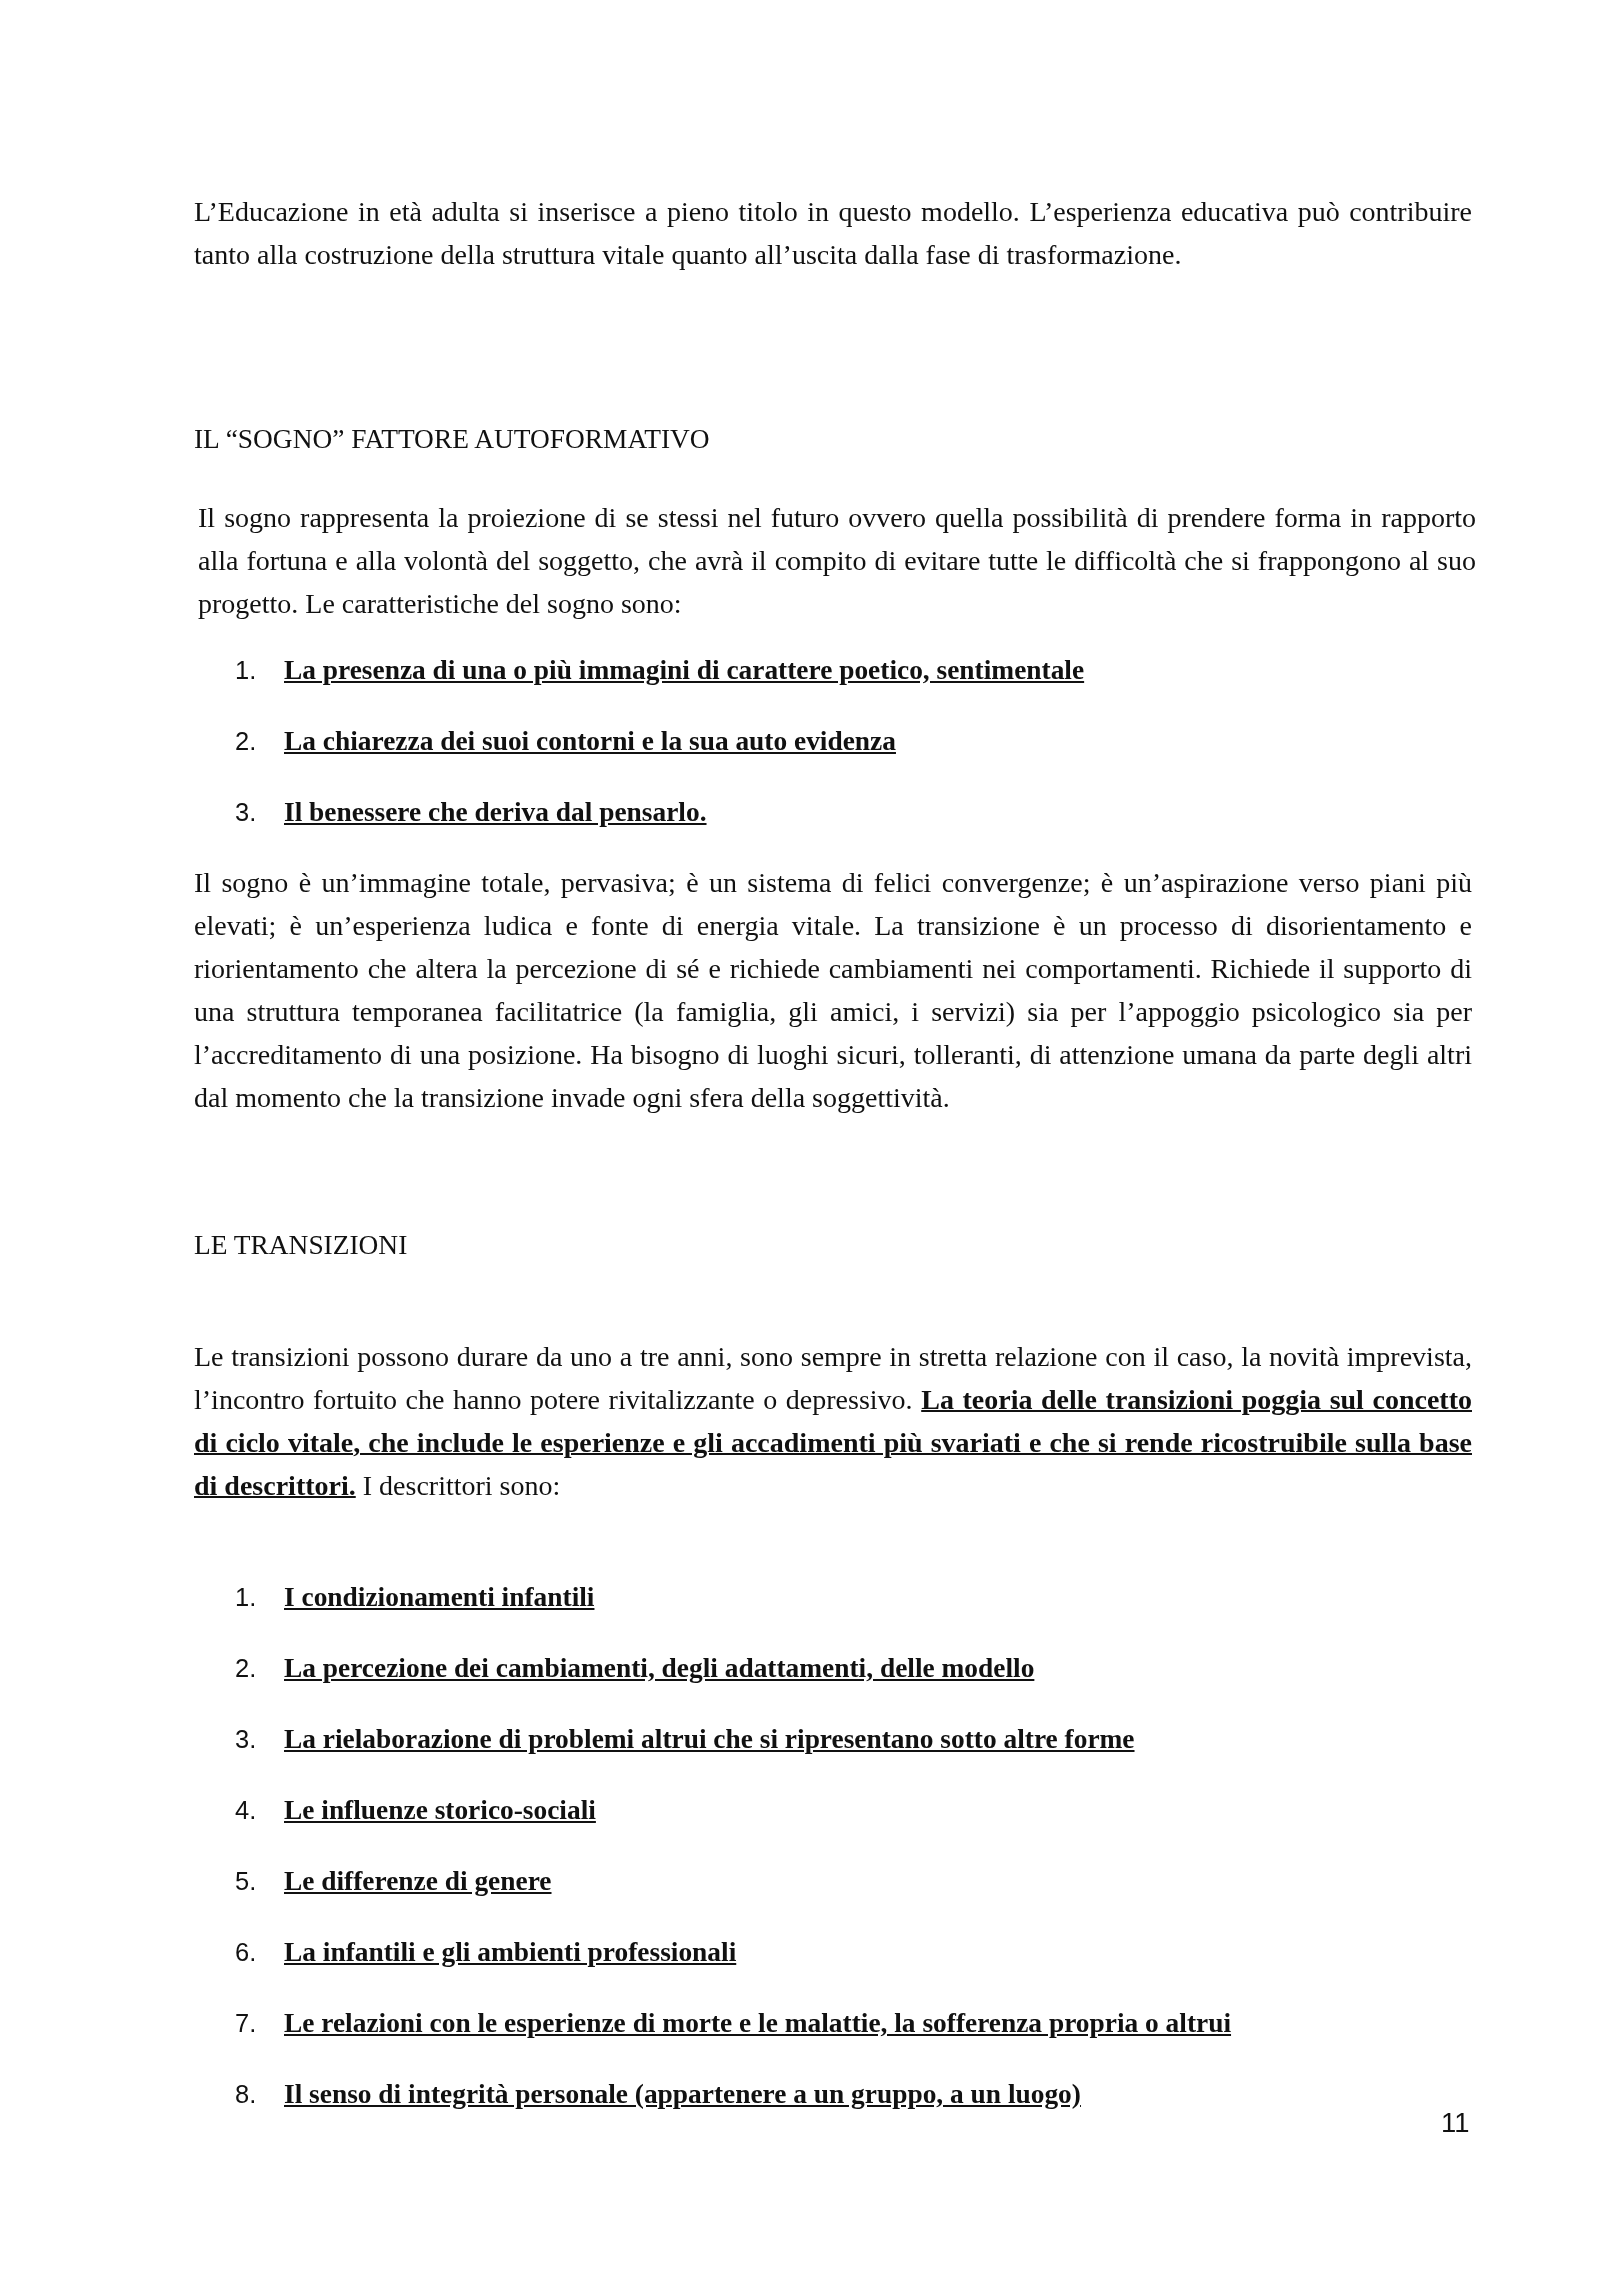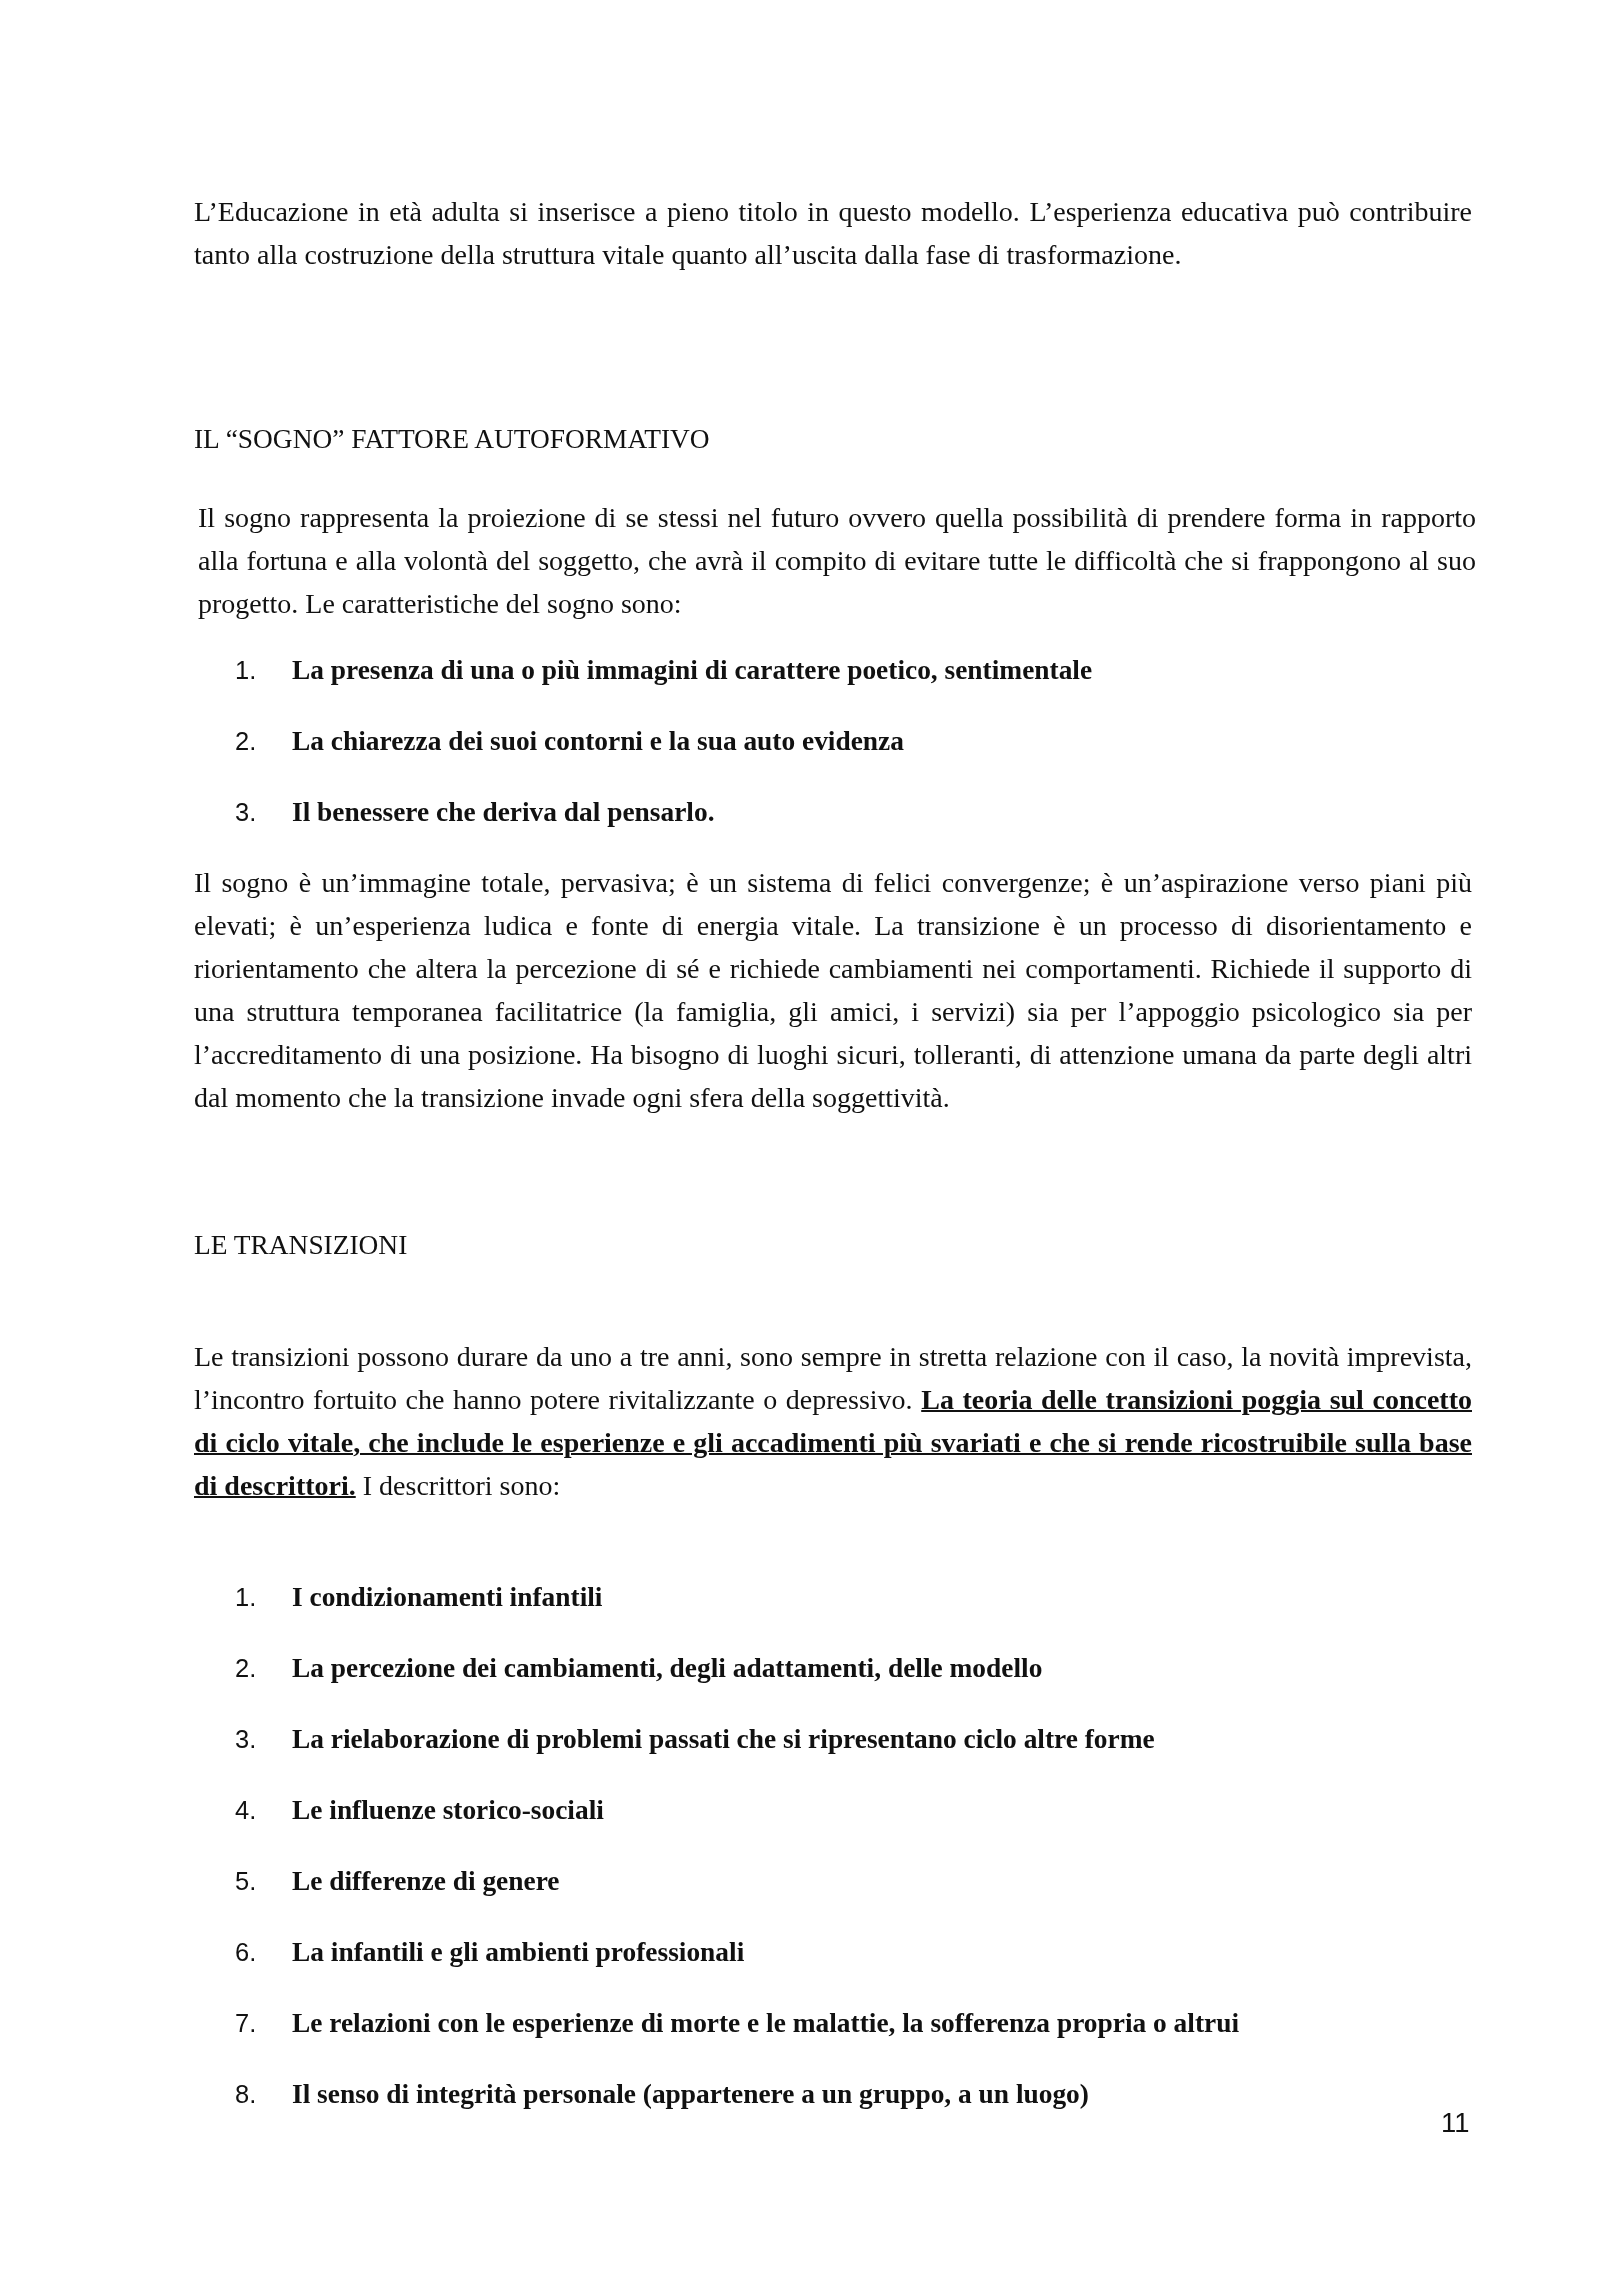--- a/index.html
+++ b/index.html
@@ -5,21 +5,21 @@
   html, body { margin:0; padding:0; background:#fff; }
   body { width:1620px; height:2293px; position:relative; overflow:hidden;
          font-family:"Liberation Serif", "DejaVu Serif", serif; color:#111; }
   .page { position:absolute; left:0; top:0; width:1620px; height:2293px; }
   .text { position:absolute; left:194px; width:1278px; font-size:28px; line-height:43px;
           text-align:justify; }
   .heading { position:absolute; left:194px; font-size:27.4px; font-weight:normal; line-height:39px; }
   .list { position:absolute; left:235px; margin:0; padding:0; list-style:none; }
   .list li { position:relative; font-size:27.4px; font-weight:bold; line-height:39px; height:71px; }
   .list li .num { position:absolute; left:0; width:39px; font-family:"Liberation Sans", sans-serif; font-weight:normal; font-size:25.5px; }
-  .list li .lbl { position:absolute; left:57px; white-space:nowrap; }
+  .list li .lbl { position:absolute; left:49px; white-space:nowrap;text-decoration:underline; }
   .u { font-weight:bold; text-decoration:underline; text-decoration-thickness:2px; }
   .pagenum { position:absolute; left:1441px; top:2107px; font-family:"Liberation Sans", sans-serif; font-size:27.4px; }
 </style>
 </head>
 <body>
 
 <div class="page">
 
   <p class="text" style="top:190px;margin:0;">L’Educazione in età adulta si inserisce a pieno titolo in questo modello. L’esperienza educativa può contribuire tanto alla costruzione della struttura vitale quanto all’uscita dalla fase di trasformazione.</p>
 
@@ -52,21 +52,21 @@
     <li>
         <span class="num">1.</span>
         <span class="lbl">I condizionamenti infantili</span>
       </li>
     <li>
         <span class="num">2.</span>
         <span class="lbl">La percezione dei cambiamenti, degli adattamenti, delle modello</span>
       </li>
     <li>
         <span class="num">3.</span>
-        <span class="lbl">La rielaborazione di problemi passati che si ripresentano ciclo altre forme</span>
+        <span class="lbl">La rielaborazione di problemi altrui che si ripresentano sotto altre forme</span>
       </li>
     <li>
         <span class="num">4.</span>
         <span class="lbl">Le influenze storico-sociali</span>
       </li>
     <li>
         <span class="num">5.</span>
         <span class="lbl">Le differenze di genere</span>
       </li>
     <li>

